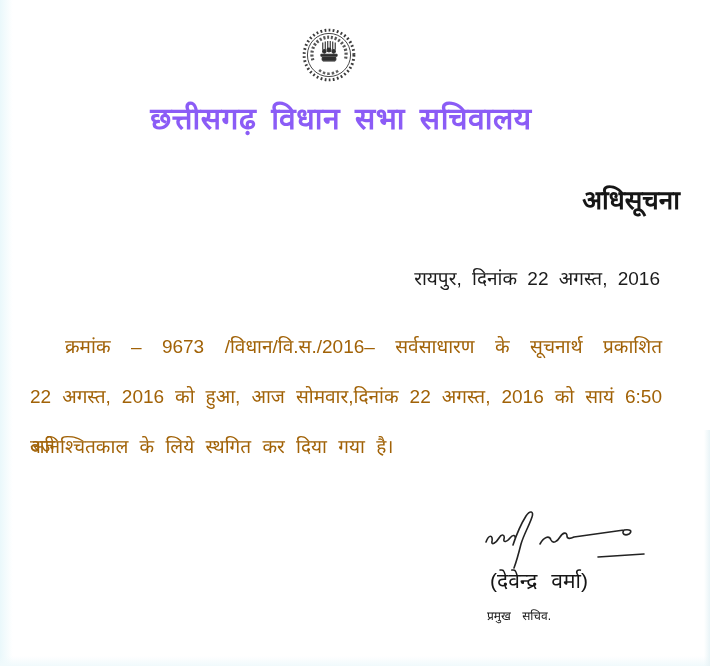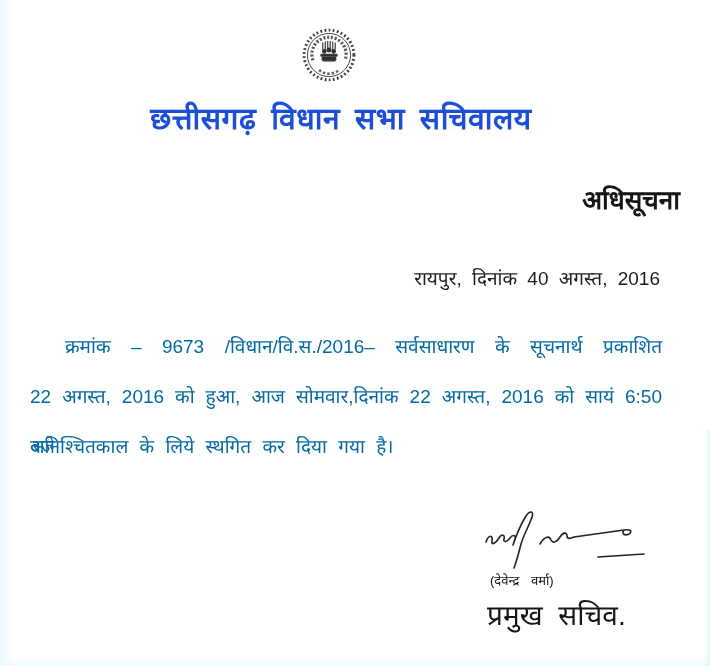--- a/index.html
+++ b/index.html
@@ -19,52 +19,52 @@
     background:linear-gradient(0deg,#f995 0%,rgba(255,255,255,0) 100%);
     background:linear-gradient(0deg,#f0fafc 0%,rgba(255,255,255,0) 100%);}
   .edge-right{position:absolute;right:0;top:430px;width:6px;height:236px;
     background:linear-gradient(270deg,#e9f4f7 0%,rgba(255,255,255,0) 100%);}
 
   .seal{position:absolute;left:301px;top:27px;width:56px;height:56px;}
 
   .doc-title{
     position:absolute;left:0;top:97px;width:682px;
     text-align:center;font-weight:bold;font-size:30px;line-height:44px;
-    letter-spacing:0.5px;color:#1d4ed8;word-spacing:6px;
+    letter-spacing:0.5px;color:#8b5cf6;word-spacing:6px;
   }
   .doc-subtitle{
     position:absolute;left:0;top:181px;width:680px;
     text-align:right;font-weight:bold;font-size:26px;line-height:38px;
     color:#161616;
   }
   .dateline{
     position:absolute;right:50px;top:264px;
     font-size:19px;line-height:30px;color:#1c1c1c;word-spacing:5px;
   }
   .para{
     position:absolute;left:30px;top:322px;width:632px;
-    font-size:19px;color:#0369a1;
+    font-size:19px;color:#a16207;
   }
   .para .line{
     height:50px;line-height:50px;
     text-align:justify;text-align-last:justify;
     word-spacing:4px;white-space:normal;
   }
   .para .line.first{padding-left:35px;}
   .para .line.last{text-align:right;text-align-last:left;word-spacing:6px;}
 
   .signature{position:absolute;left:476px;top:498px;width:184px;height:84px;}
 
   .sig-name{
     position:absolute;left:490px;top:566px;
-    font-size:13px;line-height:30px;color:#161616;word-spacing:8px;text-align:right;
+    font-size:21px;line-height:30px;color:#161616;word-spacing:8px;text-align:right;
   }
   .sig-designation{
     position:absolute;left:487px;top:601px;
-    font-size:28px;line-height:30px;color:#161616;word-spacing:8px;
+    font-size:12px;line-height:30px;color:#161616;word-spacing:8px;
   }
 </style>
 </head>
 <body>
 
 <div class="page">
 
   <div class="edge-left"></div>
   <div class="edge-bottom"></div>
   <div class="edge-right"></div>
@@ -91,21 +91,21 @@
         <rect x="20.4" y="29.4" width="13.2" height="2.6" rx="0.5"></rect>
         <path d="M21,32.8 h12" stroke-width="1" fill="none"></path>
       </g>
     </svg>
   </div>
 
   <div class="doc-title">छत्तीसगढ़ विधान सभा सचिवालय</div>
 
   <div class="doc-subtitle">अधिसूचना</div>
 
-  <div class="dateline">रायपुर, दिनांक 40 अगस्त, 2016</div>
+  <div class="dateline">रायपुर, दिनांक 22 अगस्त, 2016</div>
 
   <div class="para">
     <div class="line first">क्रमांक – 9673 /विधान/वि.स./2016– सर्वसाधारण के सूचनार्थ प्रकाशित</div>
     <div class="line">22 अगस्त, 2016 को हुआ, आज सोमवार,दिनांक 22 अगस्त, 2016 को सायं 6:50 बजे</div>
     <div class="line last">अनिश्चितकाल के लिये स्थगित कर दिया गया है।</div>
   </div>
 
   <div class="signature">
     <svg width="184" height="84" viewBox="0 0 184 84" aria-hidden="true">
       <g fill="none" stroke="#232323" stroke-width="1.6" stroke-linecap="round" stroke-linejoin="round">

